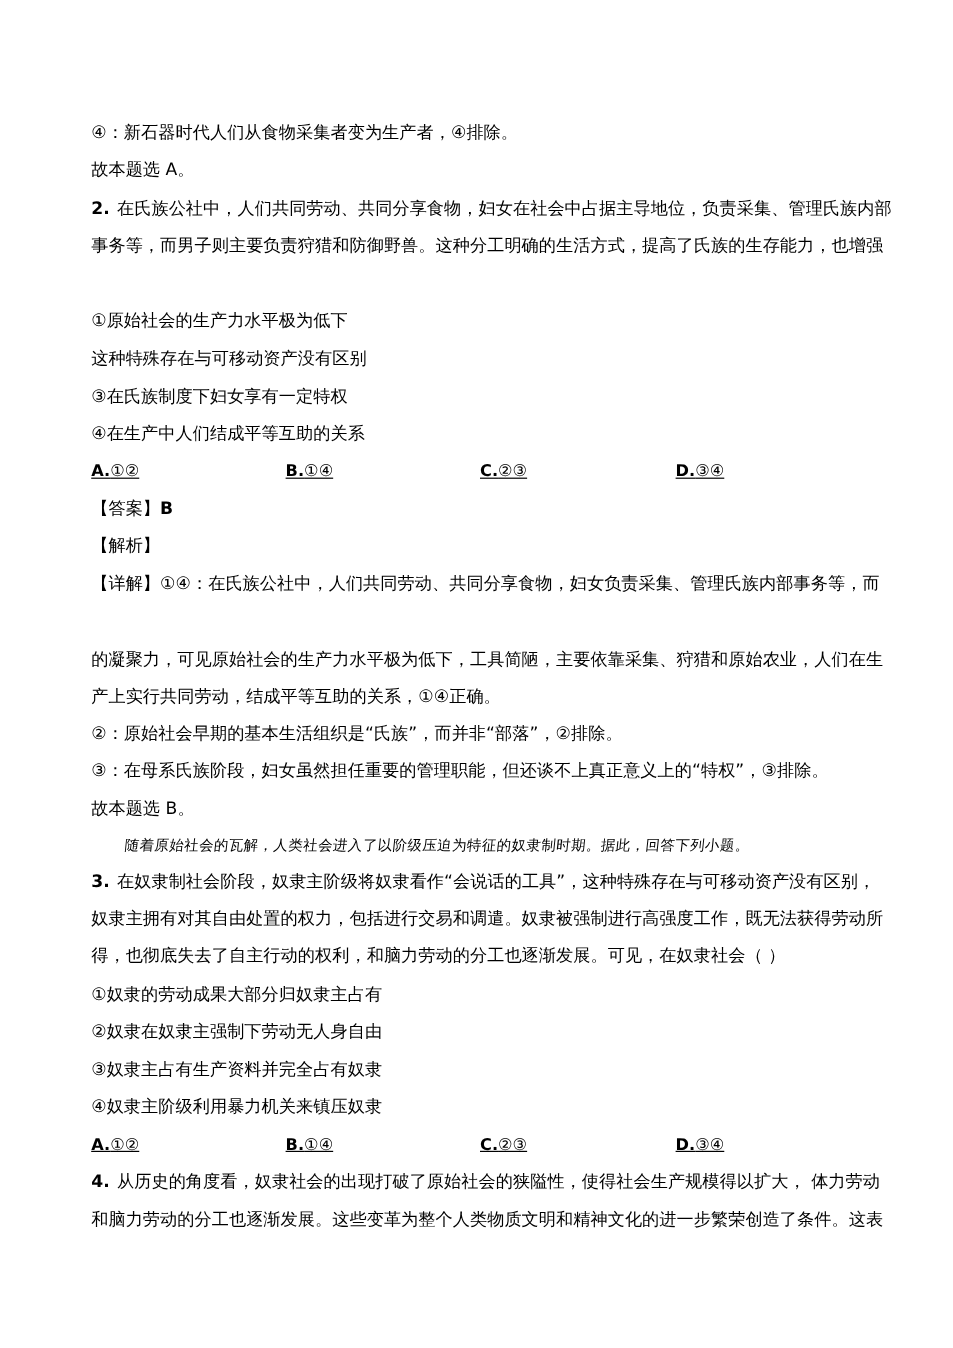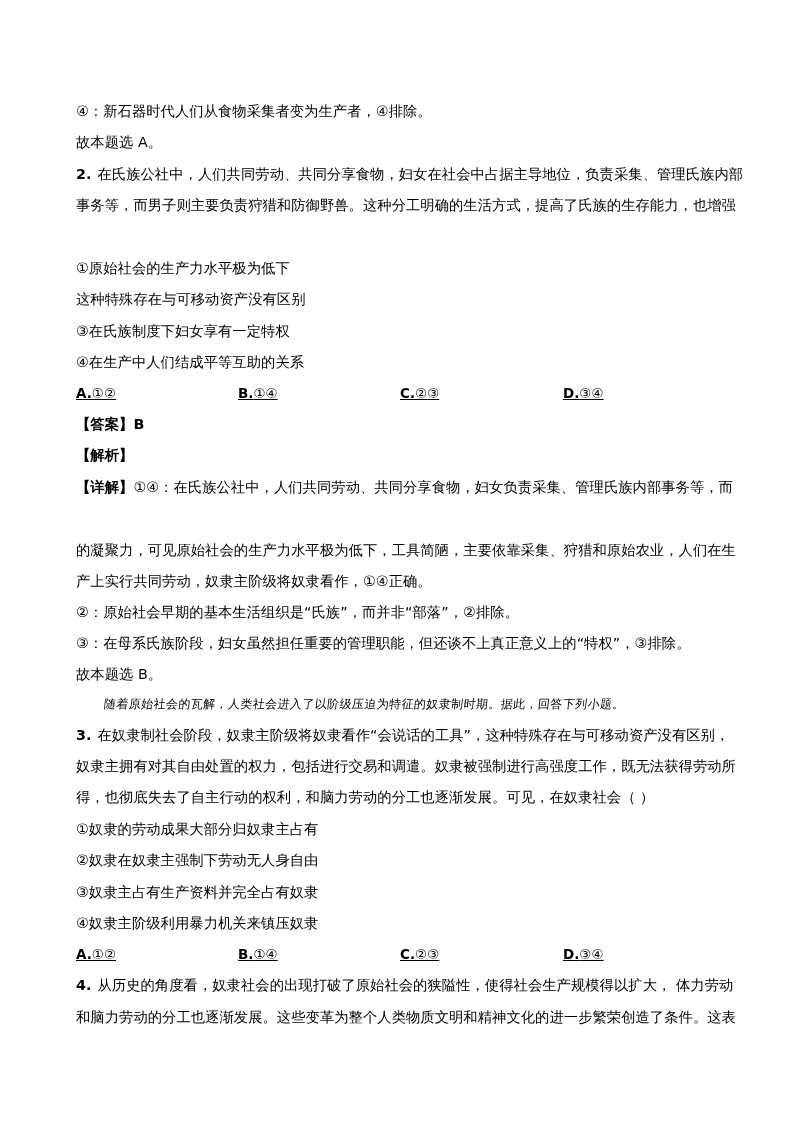--- a/index.html
+++ b/index.html
@@ -8,21 +8,21 @@
     font-family: "DejaVu Sans", sans-serif; color: #000;
   }
   .page { position: absolute; left: 0; top: 0; width: 649px; height: 1123px; }
   .line {
     position: absolute; left: 76px; width: 645px;
     font-size: 14.3px; line-height: 20px; white-space: nowrap; letter-spacing: 0.05px;
   }
   .line.just { text-align-last: justify; text-align: justify; }
   .bold { font-weight: bold; }
   .num { font-weight: bold; margin-right: 6px; }
-  .lbl { font-weight: bold; }
+  .lbl { font-weight: normal; }
   .intro {
     position: absolute; left: 104px; width: 620px;
     font-family: "DejaVu Serif", serif; font-size: 12px; line-height: 20px;
     white-space: nowrap; letter-spacing: 0.4px; transform: skewX(-6deg);
   }
   .opts { position: absolute; left: 76px; width: 645px; font-size: 13.5px; line-height: 20px; }
   .opt { position: absolute; top: 0; white-space: nowrap; text-decoration: underline; }
   .opt .k { font-weight: bold; }
 </style>
 </head>
@@ -42,21 +42,21 @@
   <div class="opts" style="top:383px">
     <span class="opt" style="left:0"><span class="k">A.</span><span>①②</span></span>
     <span class="opt" style="left:162px"><span class="k">B.</span><span>①④</span></span>
     <span class="opt" style="left:324px"><span class="k">C.</span><span>②③</span></span>
     <span class="opt" style="left:487px"><span class="k">D.</span><span>③④</span></span>
   </div>
   <div class="line" style="top:414px"><span class="lbl">【答案】</span><span class="bold">B</span></div>
   <div class="line" style="top:445px"><span class="lbl">【解析】</span></div>
   <div class="line just" style="top:477px"><span class="lbl">【详解】</span><span>①④：在氏族公社中，人们共同劳动、共同分享食物，妇女负责采集、管理氏族内部事务等，而</span></div>
   <div class="line just" style="top:540px">的凝聚力，可见原始社会的生产力水平极为低下，工具简陋，主要依靠采集、狩猎和原始农业，人们在生</div>
-  <div class="line" style="top:571px">产上实行共同劳动，奴隶主阶级将奴隶看作，①④正确。</div>
+  <div class="line" style="top:571px">产上实行共同劳动，结成平等互助的关系，①④正确。</div>
   <div class="line" style="top:602px">②：原始社会早期的基本生活组织是“氏族”，而并非“部落”，②排除。</div>
   <div class="line" style="top:633px">③：在母系氏族阶段，妇女虽然担任重要的管理职能，但还谈不上真正意义上的“特权”，③排除。</div>
   <div class="line" style="top:664px">故本题选 B。</div>
 
   <div class="intro" style="top:694px">随着原始社会的瓦解，人类社会进入了以阶级压迫为特征的奴隶制时期。据此，回答下列小题。</div>
 
   <div class="line just" style="top:725px"><span class="num">3.</span><span>在奴隶制社会阶段，奴隶主阶级将奴隶看作“会说话的工具”，这种特殊存在与可移动资产没有区别，</span></div>
   <div class="line just" style="top:756px">奴隶主拥有对其自由处置的权力，包括进行交易和调遣。奴隶被强制进行高强度工作，既无法获得劳动所</div>
   <div class="line" style="top:787px">得，也彻底失去了自主行动的权利，和脑力劳动的分工也逐渐发展。可见，在奴隶社会（      ）</div>
   <div class="line" style="top:819px">①奴隶的劳动成果大部分归奴隶主占有</div>

